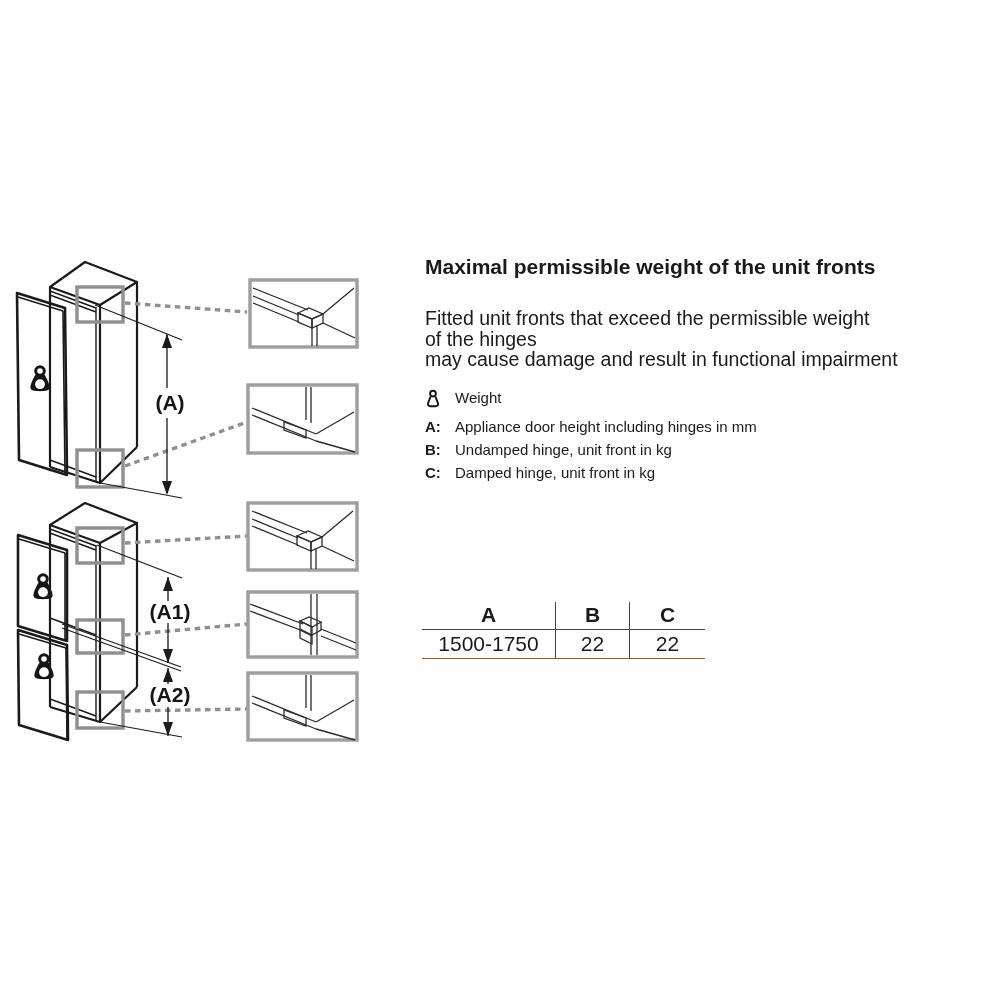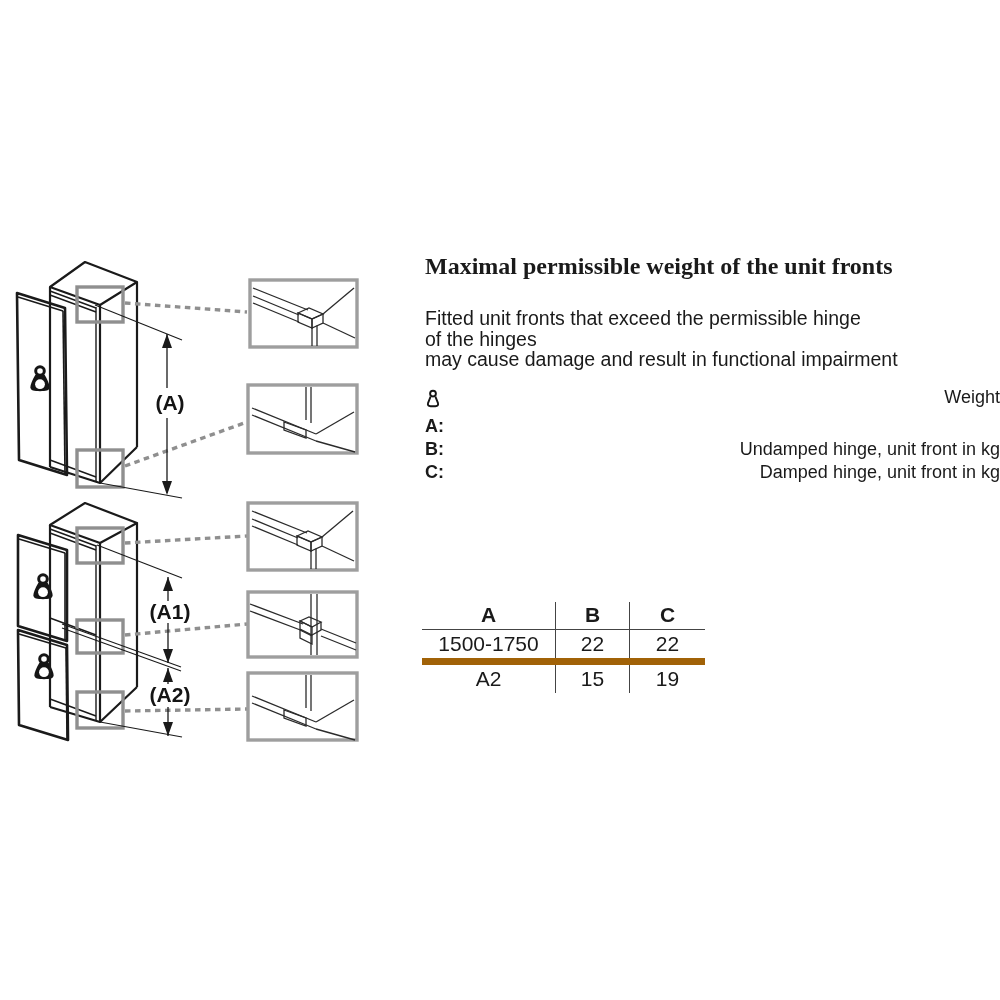--- a/index.html
+++ b/index.html
@@ -2,35 +2,35 @@
 <html><head>
 <meta charset="utf-8">
 <style>
   html,body{margin:0;padding:0;background:#ffffff;}
   .page{position:relative;width:1000px;height:1000px;background:#fff;
         font-family:"Liberation Sans", sans-serif;color:#1a1a1a;overflow:hidden;}
   svg.diagram{position:absolute;left:0;top:250px;}
   .dim-label{font:bold 21px "Liberation Sans", sans-serif;fill:#141414;}
 
   .content{position:absolute;left:422px;top:255px;width:578px;}
-  .title{font-size:24px;line-height:23px;font-weight:bold;margin:0 0 0 3px;font-family:Liberation Serif, serif;}
+  .title{font-size:21px;line-height:23px;font-weight:bold;margin:0 0 0 3px;}
   .intro{margin:30px 0 0 3px;font-size:19.5px;line-height:20.5px;}
   .legend{margin:16px 0 0 0;}
-  .legend-row{display:flex;line-height:23px;font-size:18px;justify-content:space-between;}
+  .legend-row{display:flex;line-height:23px;font-size:15px;}
   .legend-key{flex:0 0 33px;width:33px;font-weight:bold;padding-left:3px;box-sizing:border-box;}
   .legend-key svg{display:inline-block;margin-top:3px;}
 
   table.weights{border-collapse:collapse;table-layout:fixed;width:281px;margin:118px 0 0 0;}
   table.weights th,table.weights td{padding:0;text-align:center;font-size:21px;height:28px;
         font-weight:normal;}
   table.weights thead th{height:27px;font-weight:bold;border-bottom:1px solid #444;}
   .colb{border-left:1px solid #444;width:73px;}
   .colc{border-left:1px solid #444;width:75px;}
   .cola{width:133px;}
-  tr.hline td{border-bottom:7px solid #a16207;}
+  tr.hline td{border-bottom:1px solid #a16207;}
   td.bold{font-weight:bold;}
 </style>
 </head>
 <body>
 
 <div class="page">
 
   <svg class="diagram" width="400" height="512" viewBox="0 0 400 512">
     <defs>
       <g id="wicon">
@@ -187,38 +187,39 @@
         <rect x="248" y="423" width="109" height="67" fill="#fff" stroke="#9e9e9e" stroke-width="3.4"></rect>
         <use href="#hingeBottom" x="248" y="423"></use>
       </g>
     </g>
   </svg>
 
   <div class="content">
     <h1 class="title">Maximal permissible weight of the unit fronts</h1>
 
     <div class="intro">
-      <div>Fitted unit fronts that exceed the permissible hinge</div>
+      <div>Fitted unit fronts that exceed the permissible weight</div>
       <div>of the hinges</div>
       <div>may cause damage and result in functional impairment</div>
     </div>
 
     <div class="legend">
       <div class="legend-row">
         <span class="legend-key">
           <svg width="16" height="20" viewBox="0 0 16 20">
             <circle cx="8" cy="4.6" r="2.9" fill="none" stroke="#151515" stroke-width="1.9"></circle>
             <path d="M5.6,7.6 L3.1,13.8 C2.4,16.2 3.4,17.2 5.6,17.2 L10.4,17.2
                      C12.6,17.2 13.6,16.2 12.9,13.8 L10.4,7.6" fill="none" stroke="#151515" stroke-width="1.9" stroke-linejoin="round"></path>
           </svg>
         </span>
         <span>Weight</span>
       </div>
       <div class="legend-row">
         <span class="legend-key">A:</span>
+        <span>Appliance door height including hinges in mm</span>
       </div>
       <div class="legend-row">
         <span class="legend-key">B:</span>
         <span>Undamped hinge, unit front in kg</span>
       </div>
       <div class="legend-row">
         <span class="legend-key">C:</span>
         <span>Damped hinge, unit front in kg</span>
       </div>
     </div>
@@ -230,21 +231,16 @@
           <th class="colb">B</th>
           <th class="colc">C</th>
         </tr>
       </thead>
       <tbody>
         <tr class="hline">
           <td class="cola">1500-1750</td>
           <td class="colb">22</td>
           <td class="colc">22</td>
         </tr>
-        <tr>
-          <td class="cola bold">A2</td>
-          <td class="colb">15</td>
-          <td class="colc">19</td>
-        </tr>
       </tbody>
     </table>
   </div>
 </div>
 
 </body></html>

